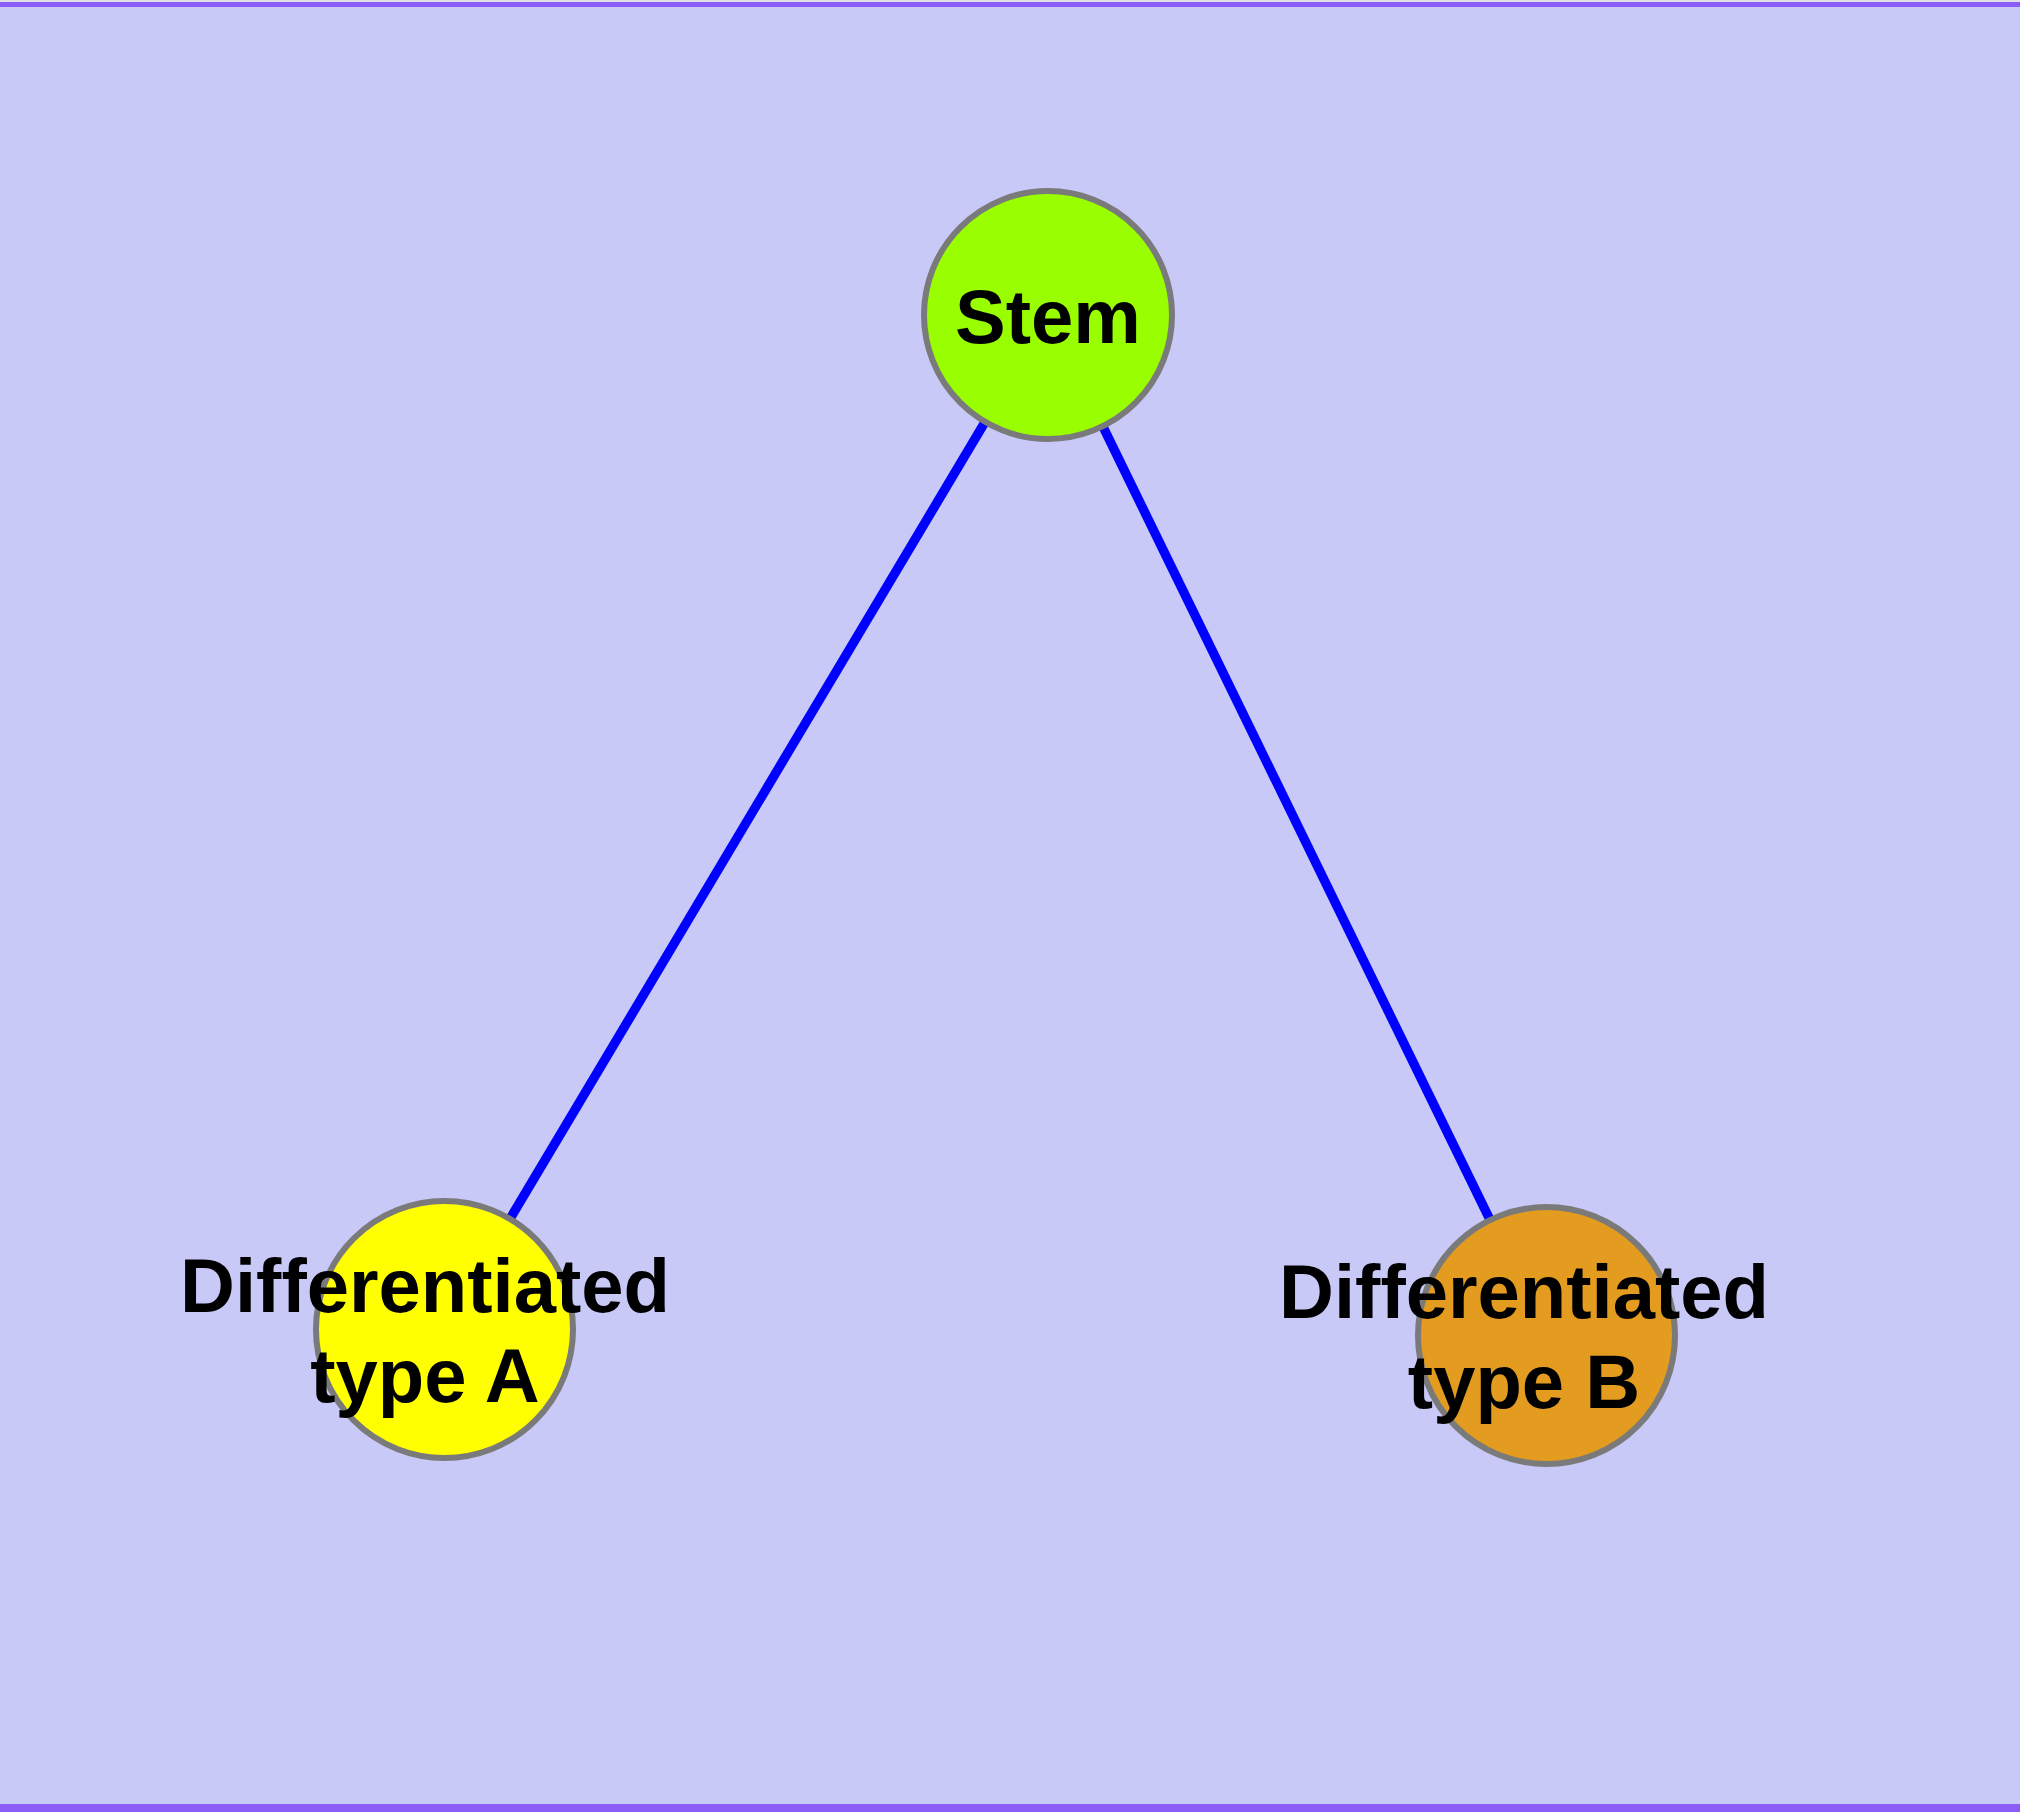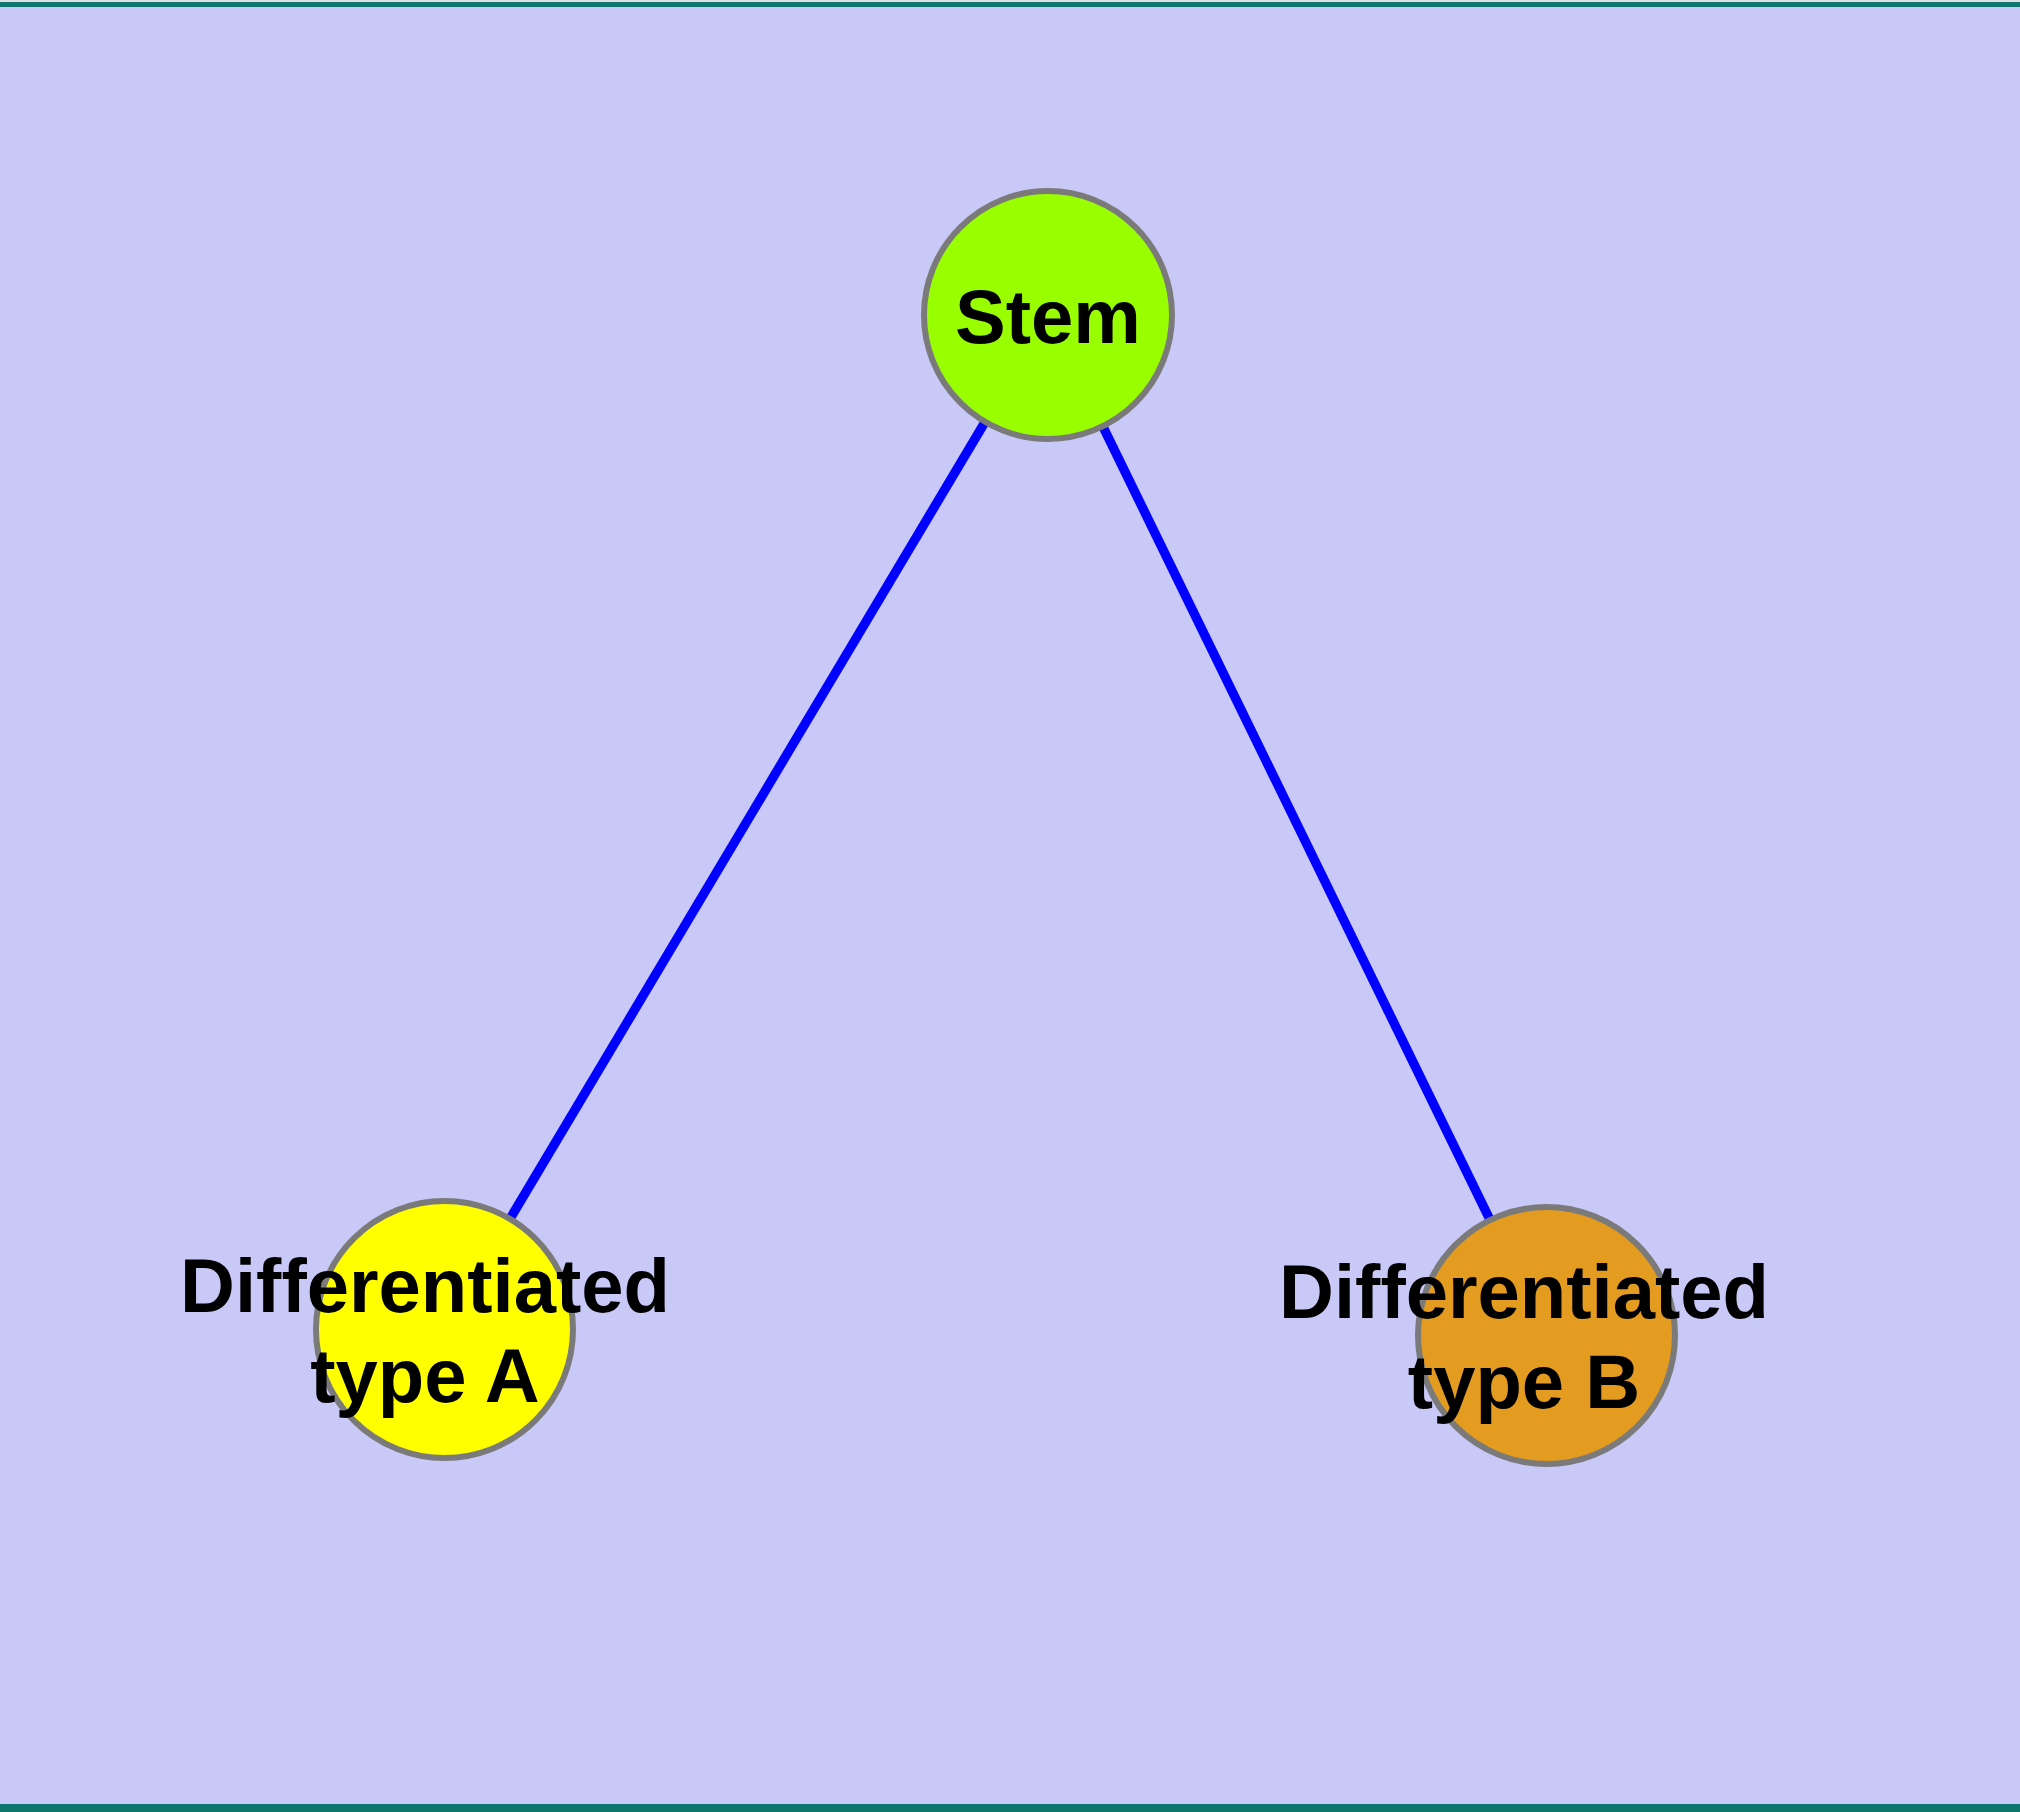--- a/index.html
+++ b/index.html
@@ -54,21 +54,21 @@
     font-size: 76px;
     line-height: 1.18;
     text-align: center;
     white-space: pre-line;
     letter-spacing: 0px;
   }
 </style>
 </head>
 <body>
 
-<div id="stage" style="width: 2021px; height: 1812px; background: #0f766e;">
+<div id="stage" style="width: 2021px; height: 1812px; background: #8b5cf6;">
   <div class="top-hairline"></div>
   <div id="panel" style="top: 6.8px; height: 1797px; background: rgb(201, 201, 248);"></div>
   <svg id="edges" xmlns="http://www.w3.org/2000/svg" viewBox="0 0 2384 2138">
       <line x1="1237" y1="372" x2="524" y2="1568" stroke="#0000FF" stroke-width="11"></line>
       <line x1="1237" y1="372" x2="1824" y2="1575" stroke="#0000FF" stroke-width="11"></line>
     </svg>
   <div id="nodes">
       <div class="node">
     <div class="node-circle" style="left: 921px; top: 188px; width: 254px; height: 254px; background: rgb(153, 255, 0); border: 6px solid rgb(122, 122, 122);"></div>
     <div class="node-label" style="left: 1048px; top: 317px; color: rgb(0, 0, 0);">Stem</div>

